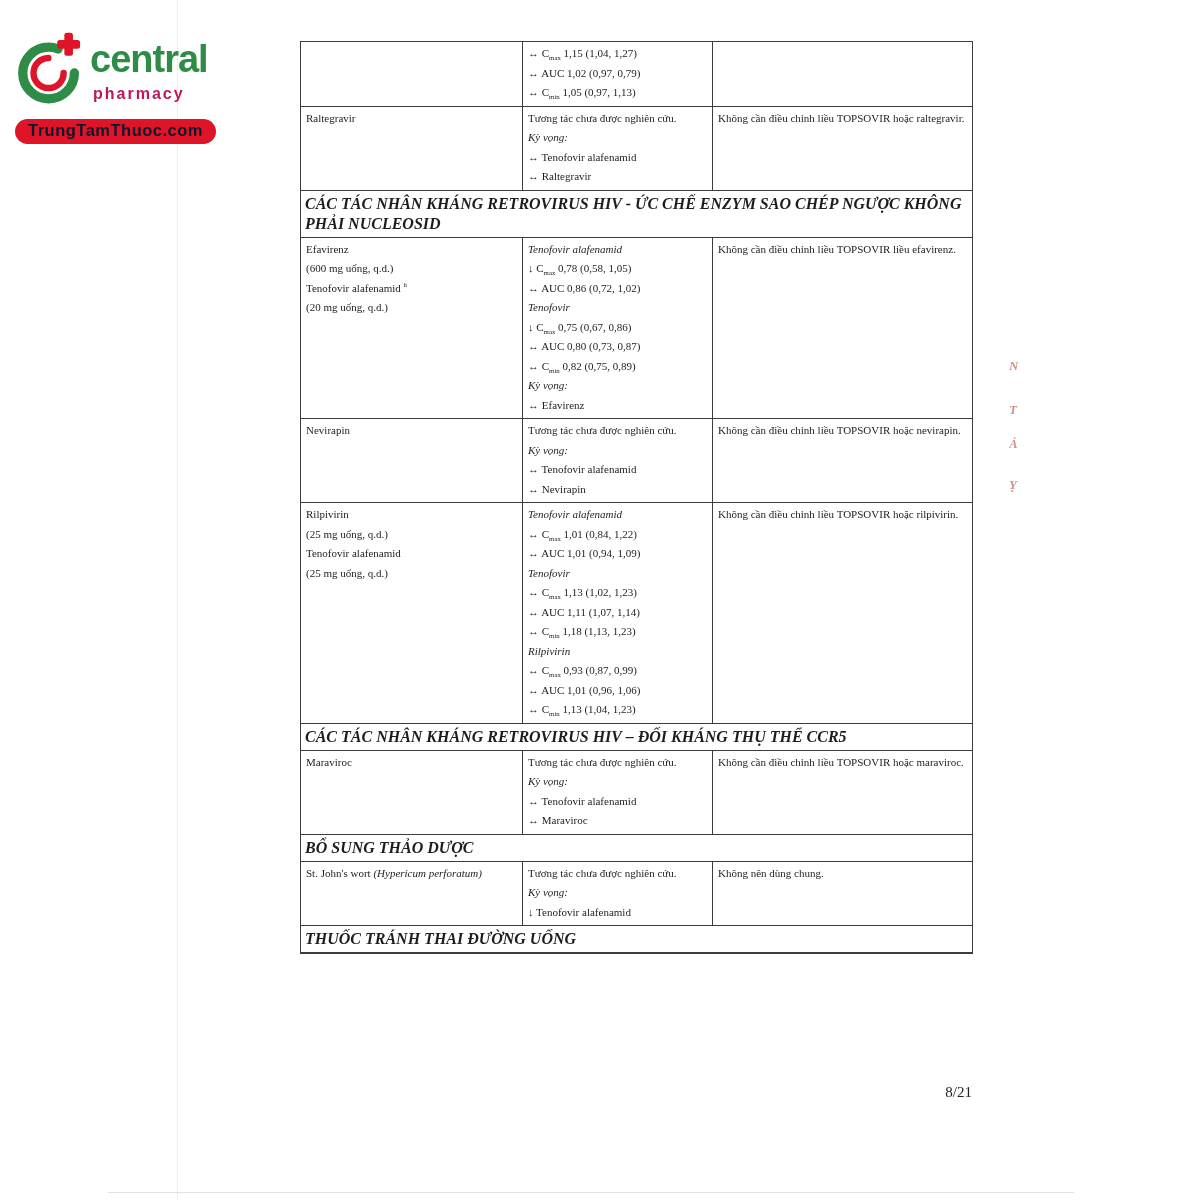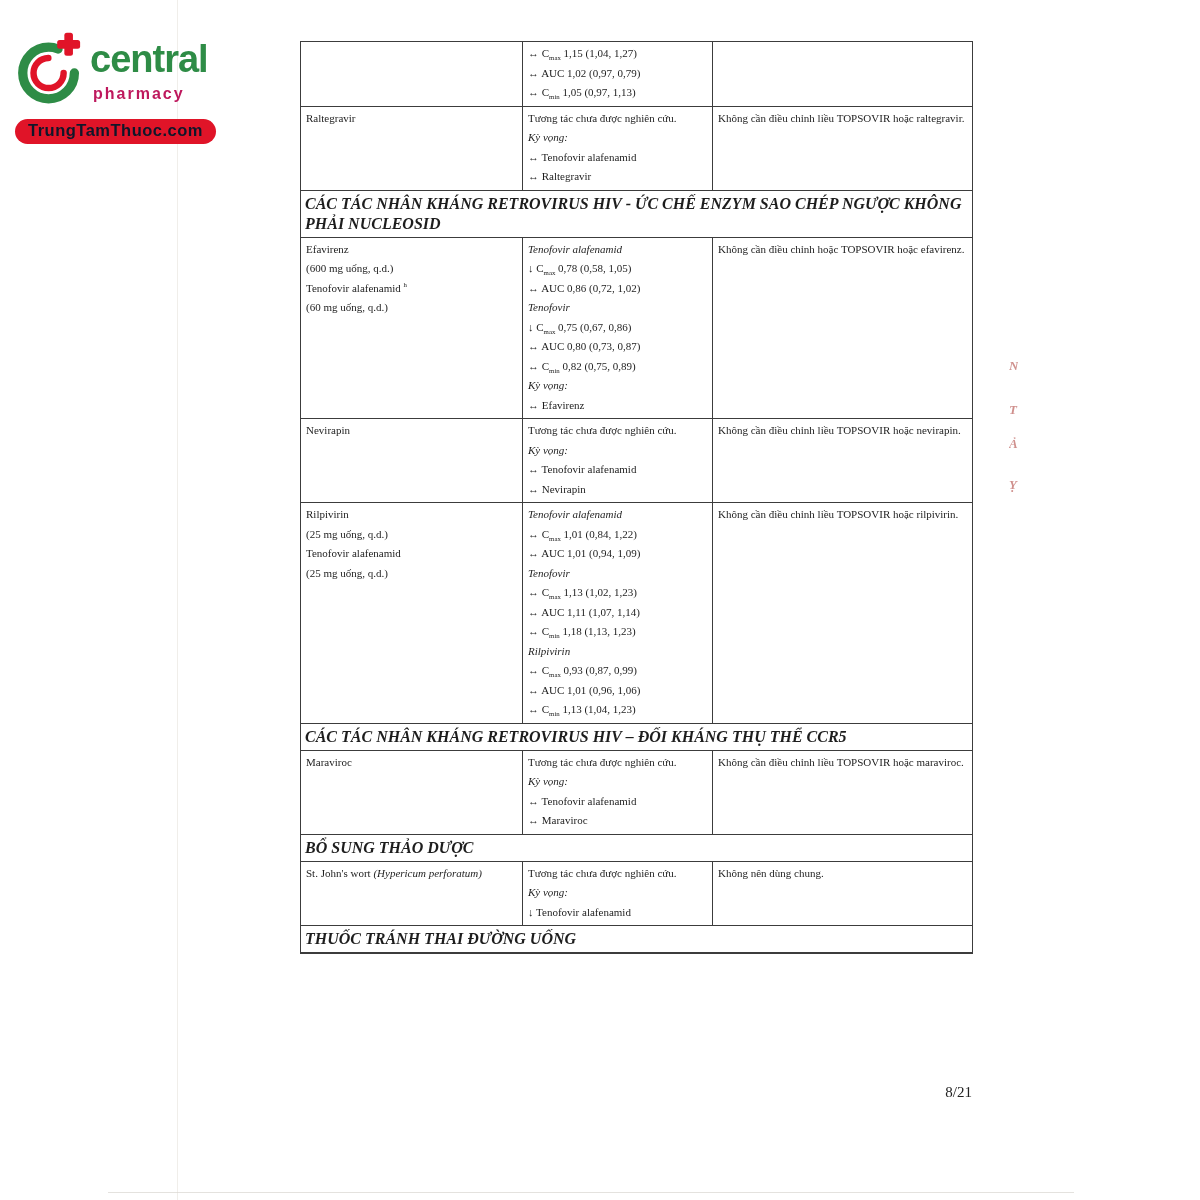--- a/index.html
+++ b/index.html
@@ -99,35 +99,35 @@
         </td>
       </tr>
       <tr>
         <td colspan="3" class="section-cell">CÁC TÁC NHÂN KHÁNG RETROVIRUS HIV - ỨC CHẾ ENZYM SAO CHÉP NGƯỢC KHÔNG PHẢI NUCLEOSID</td>
       </tr>
       <tr>
         <td>
           <div class="line">Efavirenz</div>
           <div class="line">(600 mg uống, q.d.)</div>
           <div class="line">Tenofovir alafenamid <sup>h</sup></div>
-          <div class="line">(60 mg uống, q.d.)</div>
+          <div class="line">(20 mg uống, q.d.)</div>
         </td>
         <td>
           <div class="line it">Tenofovir alafenamid</div>
           <div class="line">↓ C<sub>max</sub> 0,78 (0,58, 1,05)</div>
           <div class="line">↔ AUC 0,86 (0,72, 1,02)</div>
           <div class="line it">Tenofovir</div>
           <div class="line">↓ C<sub>max</sub> 0,75 (0,67, 0,86)</div>
           <div class="line">↔ AUC 0,80 (0,73, 0,87)</div>
           <div class="line">↔ C<sub>min</sub> 0,82 (0,75, 0,89)</div>
           <div class="line it">Kỳ vọng:</div>
           <div class="line">↔ Efavirenz</div>
         </td>
         <td>
-          <div class="col3-text">Không cần điều chỉnh hoặc TOPSOVIR hoặc efavirenz.</div>
+          <div class="col3-text">Không cần điều chỉnh liều TOPSOVIR liều efavirenz.</div>
         </td>
       </tr>
       <tr>
         <td>
           <div class="line">Nevirapin</div>
         </td>
         <td>
           <div class="line just">Tương tác chưa được nghiên cứu.</div>
           <div class="line it">Kỳ vọng:</div>
           <div class="line">↔ Tenofovir alafenamid</div>

